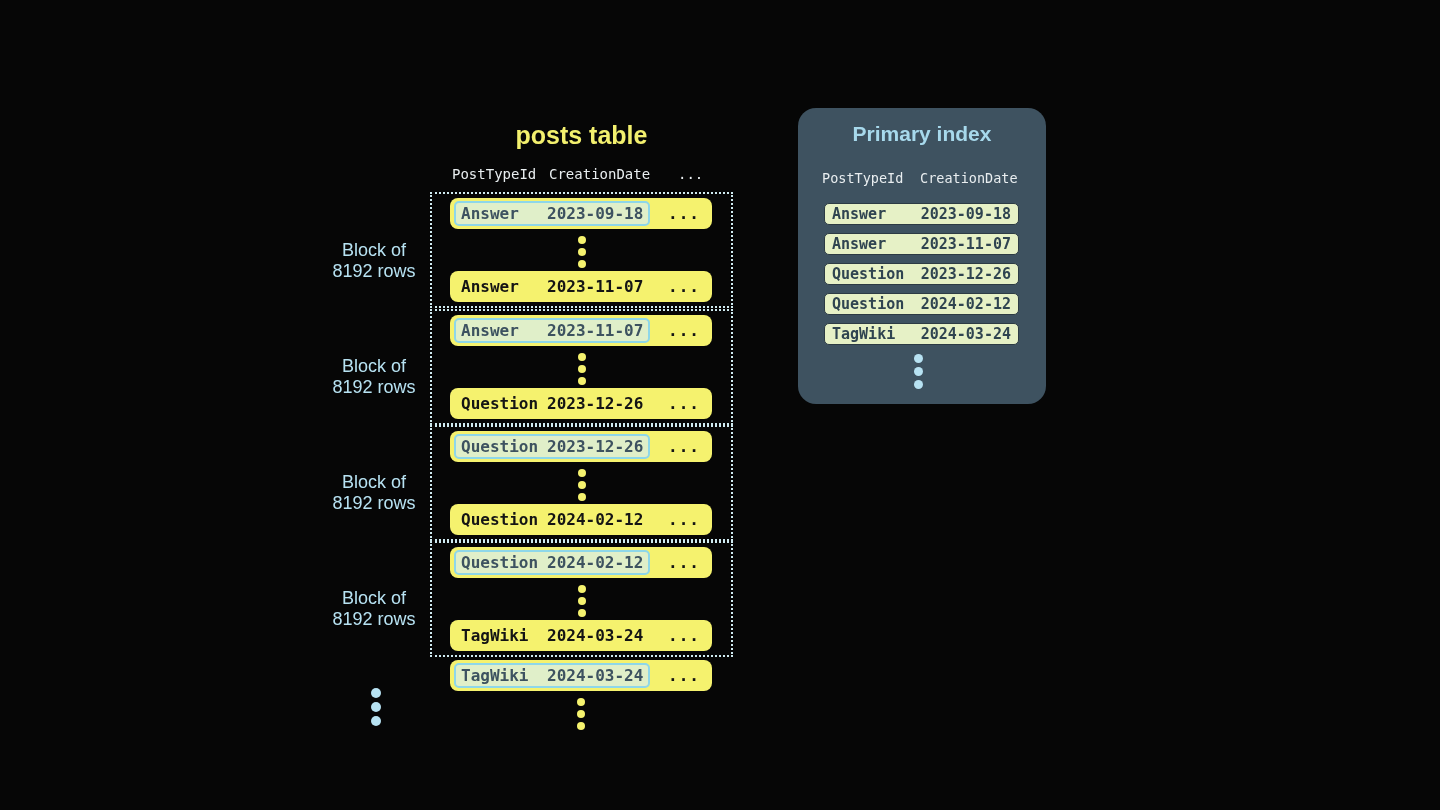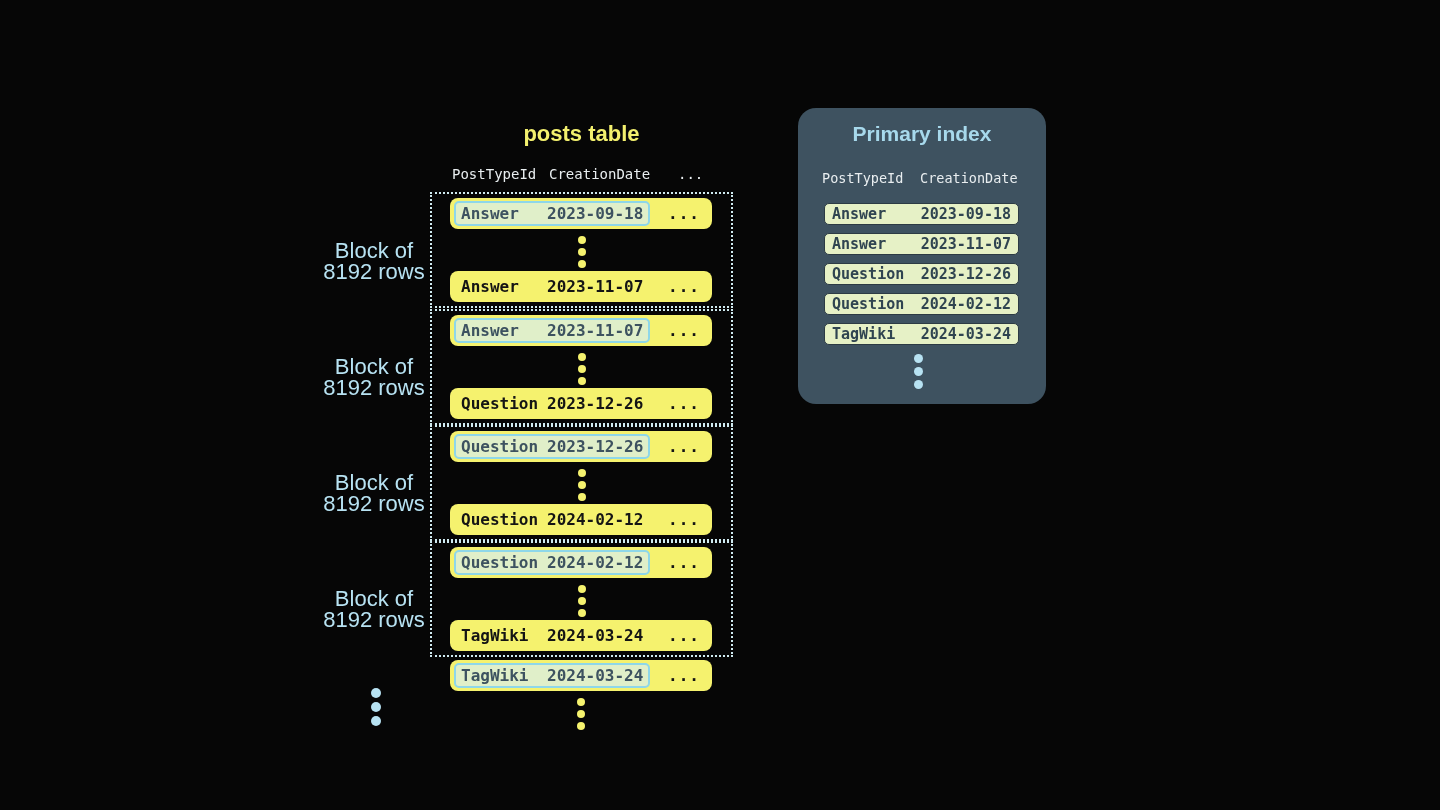--- a/index.html
+++ b/index.html
@@ -16,21 +16,21 @@
     --row-text-dark:#141414;
     --header-text:#e9eef0;
     --dotted-border:#cfeaf0;
   }
   html,body{margin:0;padding:0;background:var(--background);}
   .stage{position:relative;width:1440px;height:810px;background:var(--background);overflow:hidden;
          font-family:"Liberation Sans", sans-serif;}
 
   
   .pt-title{position:absolute;left:430px;top:121px;width:303px;text-align:center;
-            font-size:22px;font-weight:700;color:var(--accent-yellow);margin:0;}
+            font-size:25px;font-weight:700;color:var(--accent-yellow);margin:0;}
   .pt-header{position:absolute;left:430px;top:166px;width:303px;height:20px;
              font-family:"DejaVu Sans Mono", monospace;font-size:14px;color:var(--header-text);}
   .pt-header span{position:absolute;top:0;white-space:pre;}
   .pt-header .h-type{left:22px;}
   .pt-header .h-date{left:119px;}
   .pt-header .h-more{left:248px;}
 
   .block{position:absolute;left:430px;width:303px;height:116px;box-sizing:border-box;
          border:2px dotted var(--dotted-border);}
   .b1{top:192px}.b2{top:309px}.b3{top:425px}.b4{top:541px}
@@ -44,21 +44,21 @@
   .row.overflow{left:450px;top:660px;}
   .cellwrap{display:flex;align-items:center;height:25px;box-sizing:border-box;
             border:2px solid transparent;border-radius:5px;padding:0 5px;white-space:pre;}
   .cellwrap.hl{background:var(--pill-green);border-color:var(--pill-border-cyan);
                color:var(--dark-slate-text);}
   .rtype{display:inline-block;width:86px;}
   .rdate{display:inline-block;}
   .rmore{margin-left:auto;letter-spacing:1px;}
 
   .block-label{position:absolute;left:322px;width:104px;text-align:center;
-               color:var(--light-blue);font-size:22px;line-height:21px;}
+               color:var(--light-blue);font-size:18px;line-height:21px;}
   .l1{top:240px}.l2{top:356px}.l3{top:472px}.l4{top:588px}
 
   .vdots{position:absolute;display:flex;flex-direction:column;align-items:center;gap:4px;}
   .vdots i{display:block;width:8px;height:8px;border-radius:50%;}
   .vdots.yellow i{background:var(--row-yellow);}
   .vdots.blue i{background:var(--light-blue);}
   .block .vdots{left:50%;transform:translateX(-50%);top:42px;}
   .vdots.tail-yellow{left:577px;top:698px;}
   .vdots.tail-blue{left:371px;top:688px;}
   .vdots.tail-blue i{width:10px;height:10px;}

